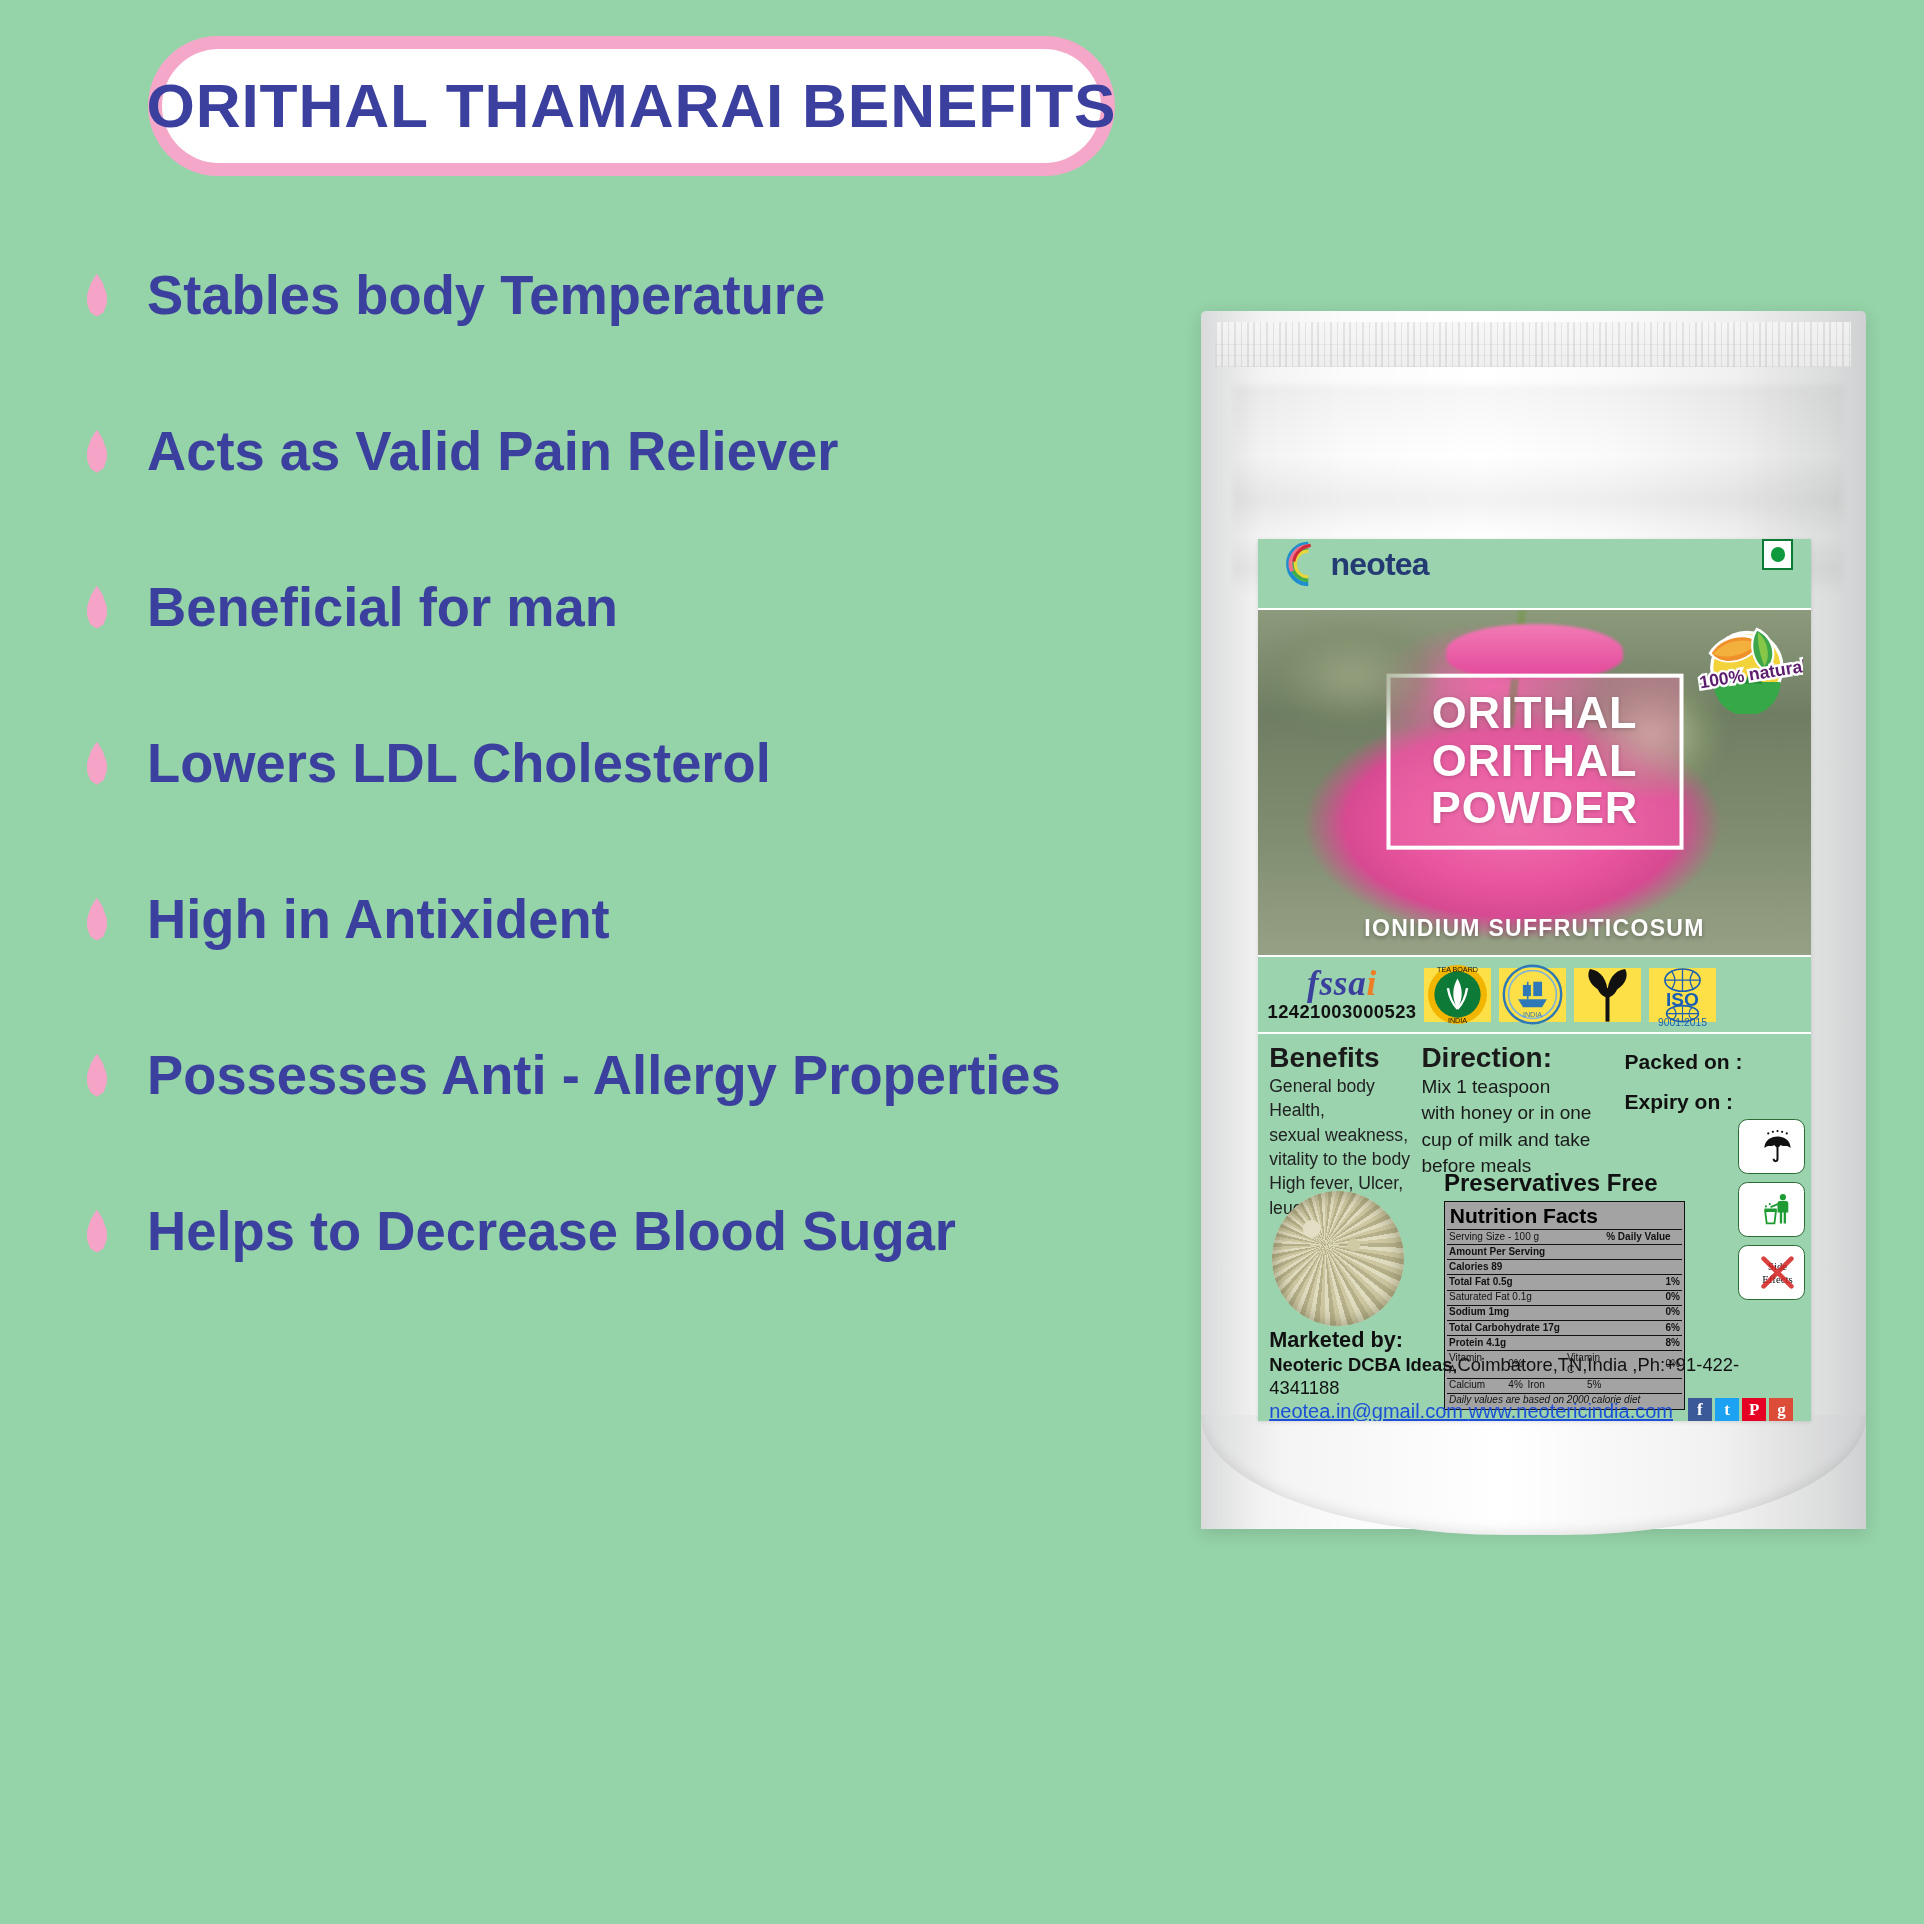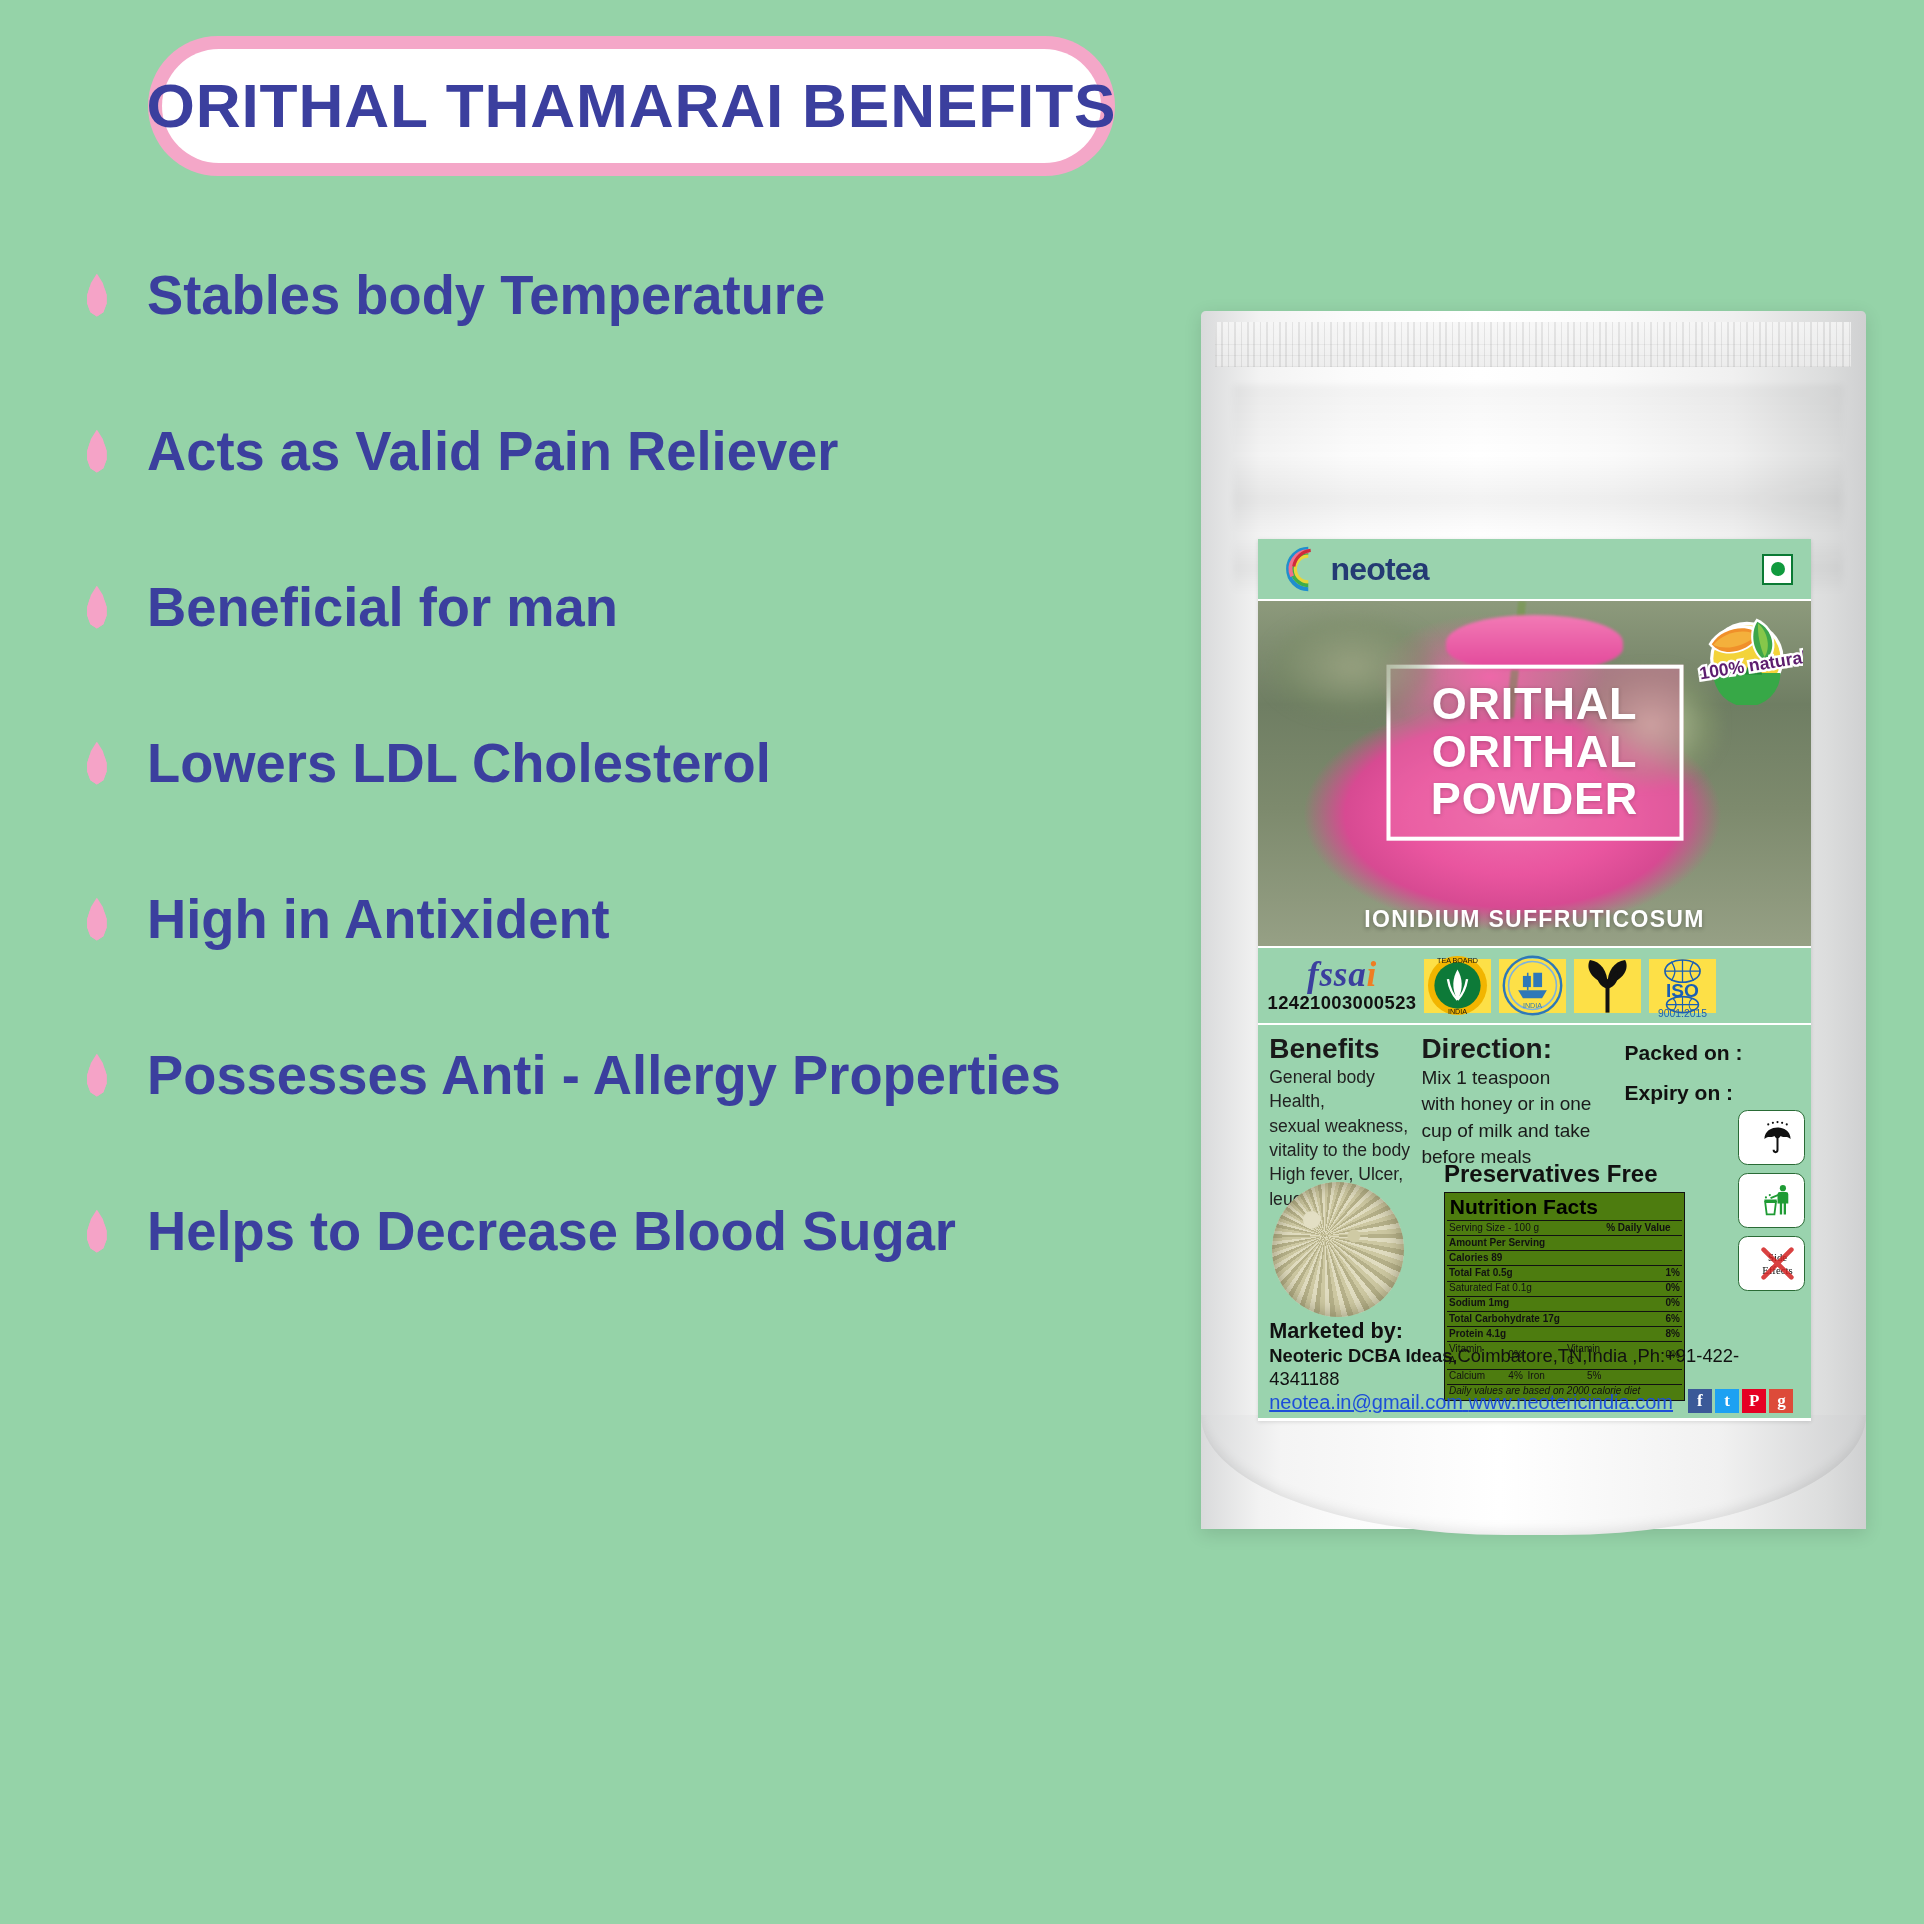--- a/index.html
+++ b/index.html
@@ -82,21 +82,21 @@
     filter:blur(3.2px);
   }
 
   
   .label{
     position:absolute;left:1258px;top:539px;width:553px;height:882px;
     background:#ffffff;overflow:hidden;
     box-shadow:0 0.8px 4px rgba(0,0,0,.12);
   }
   .lbl-head{
-    height:62px;background:#9ad3ae;display:flex;align-items:center;
+    height:71px;background:#9ad3ae;display:flex;align-items:flex-start;
     padding:0 17.6px;box-sizing:border-box;justify-content:space-between;
     border-bottom:2.4px solid #fff;
   }
   .brand{display:flex;align-items:center;gap:4.8px;}
   .brand-swirl{width:50px;height:50px;position:relative;flex:0 0 50px;}
   .brand-name{
     color:#243a73;font-size:32px;font-weight:bold;letter-spacing:-0.8px;
     font-family:"Liberation Sans", sans-serif;
   }
   .veg-mark{
@@ -187,21 +187,21 @@
   .powder{
     position:absolute;left:14.4px;top:157px;width:132px;height:135px;border-radius:50%;
     background:
       radial-gradient(circle at 30% 28%, #e3dfc4 0 6%, rgba(0,0,0,0) 7%),
       radial-gradient(circle at 62% 40%, #cfcaa4 0 5%, rgba(0,0,0,0) 6%),
       repeating-conic-gradient(from 0deg at 40% 40%, #cdc8a2 0deg 4deg, #b5b089 4deg 8deg, #e0dcc0 8deg 12deg),
       #c6c19c;
     box-shadow:inset 0 0 17.6px rgba(90,85,55,.55);
   }
   .nutri{
-    position:absolute;left:186px;top:167px;width:241px;background:#4d7c0f;
+    position:absolute;left:186px;top:167px;width:241px;background:#a3a3a3;
     border:1.6px solid #111;padding:1.6px;box-sizing:border-box;
   }
   .nutri h4{margin:0;padding:0.8px 3.2px;font-size:21px;font-weight:bold;color:#000;}
   .ntable{width:100%;border-collapse:collapse;table-layout:fixed;}
   .ntable td{
     border-top:0.8px solid #111;font-size:10px;color:#111;padding:0.8px 2.4px;
     line-height:1.25;
   }
   .ntable td.r{text-align:right;}
   .ntable td.b{font-weight:bold;}

